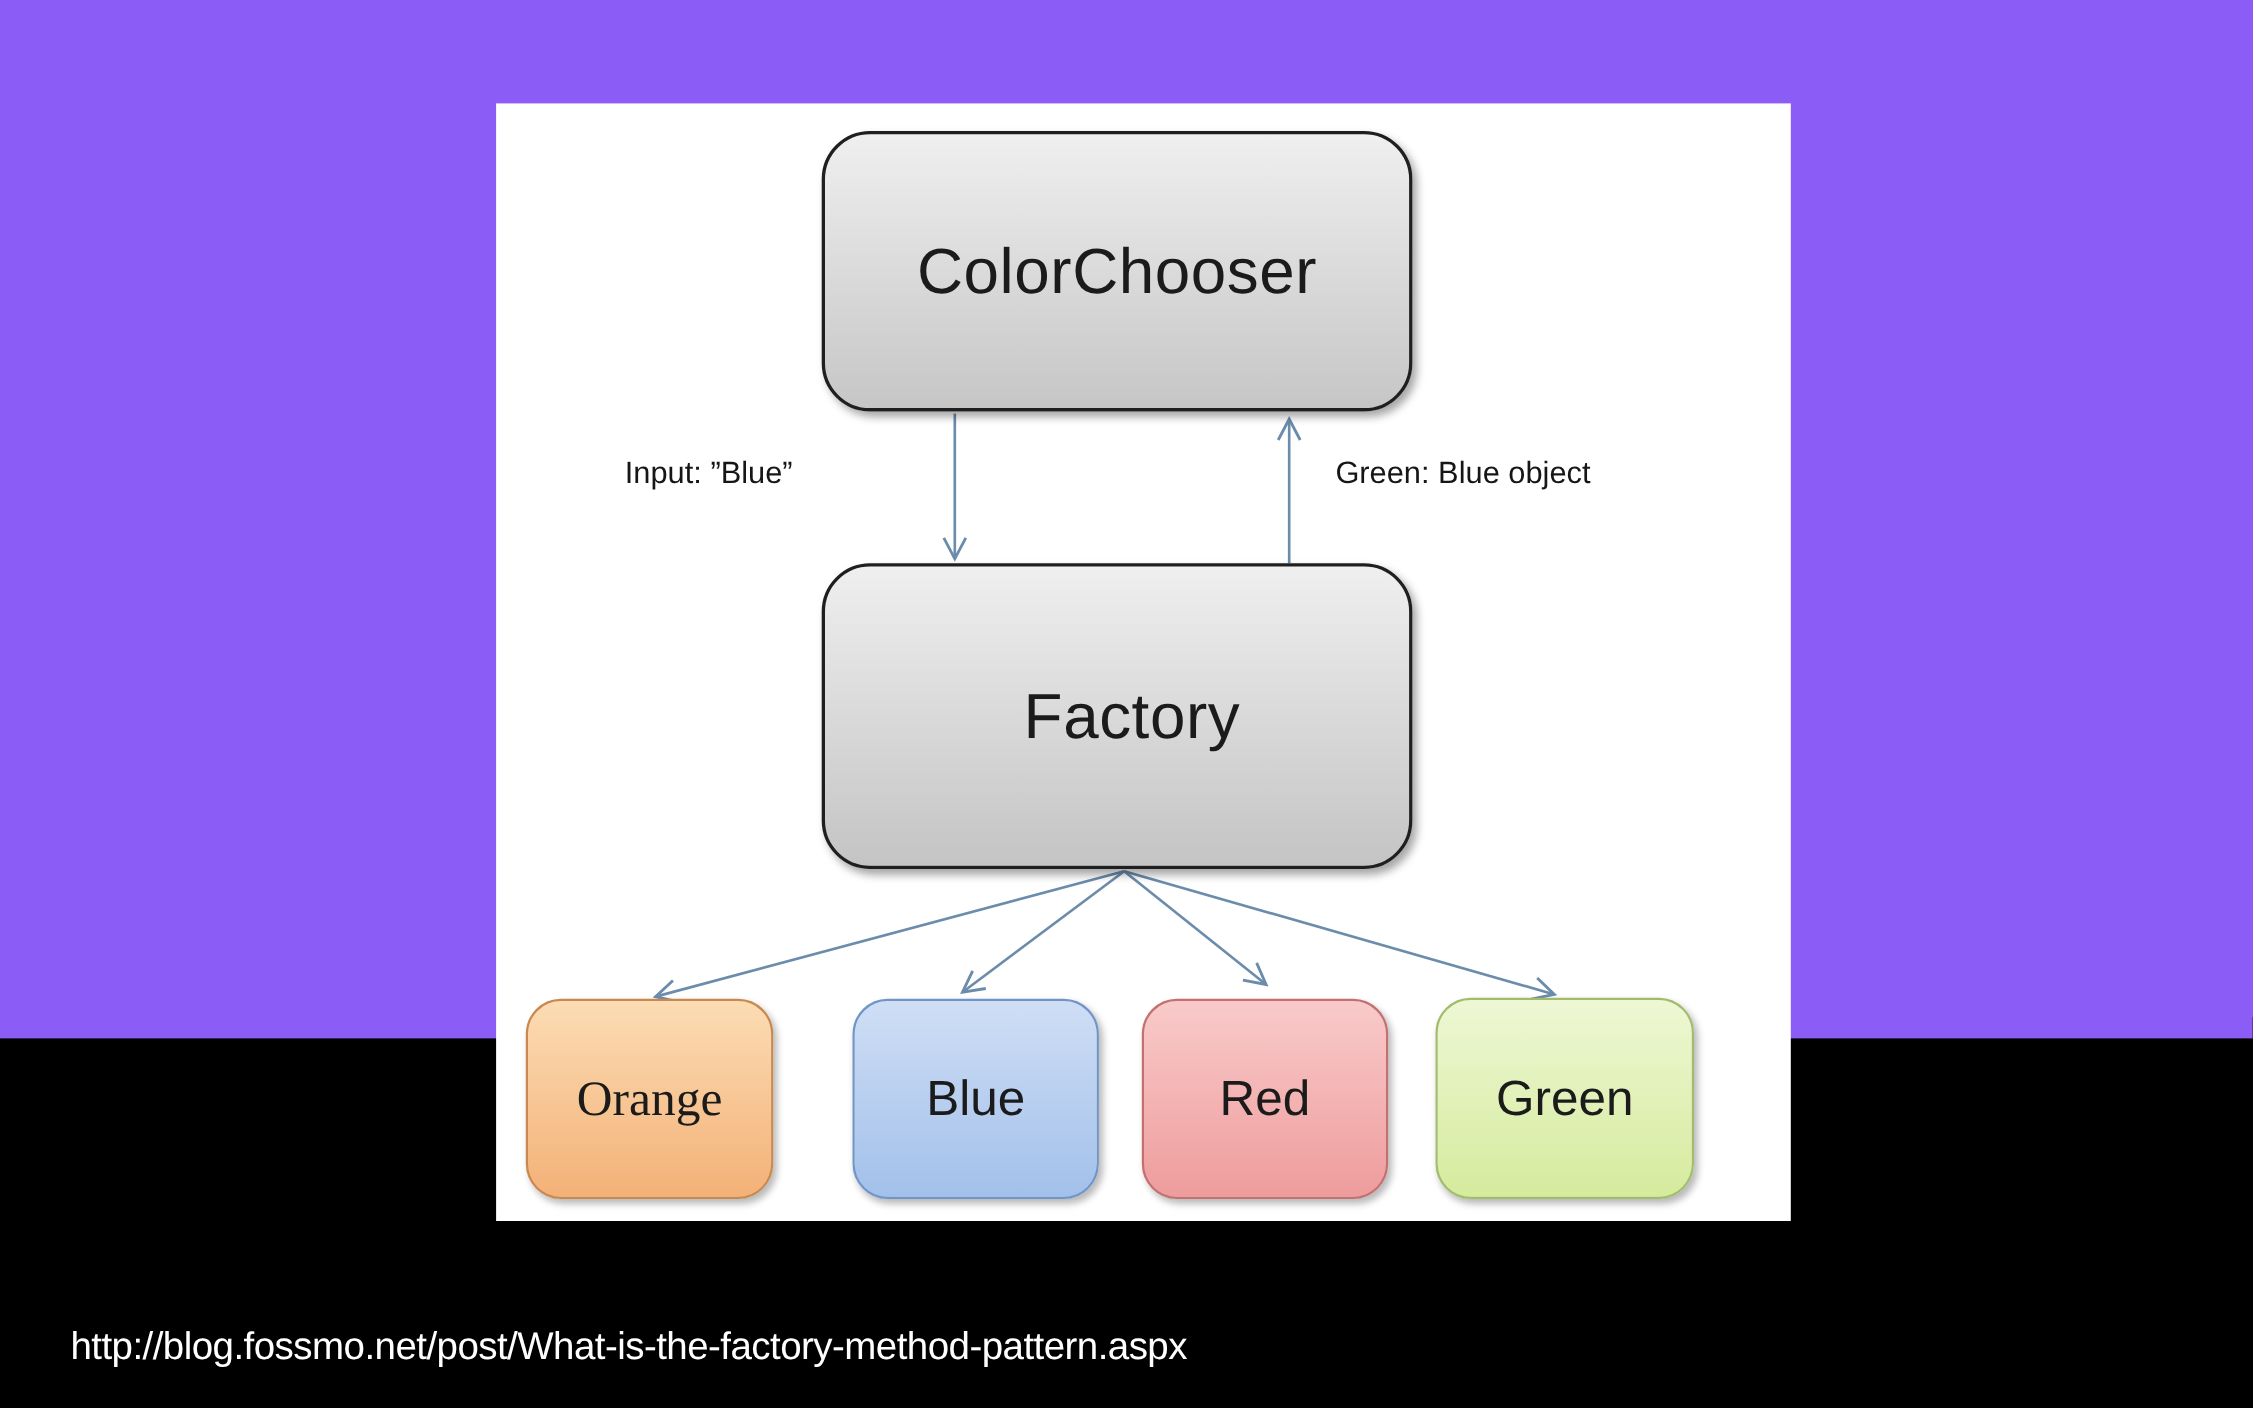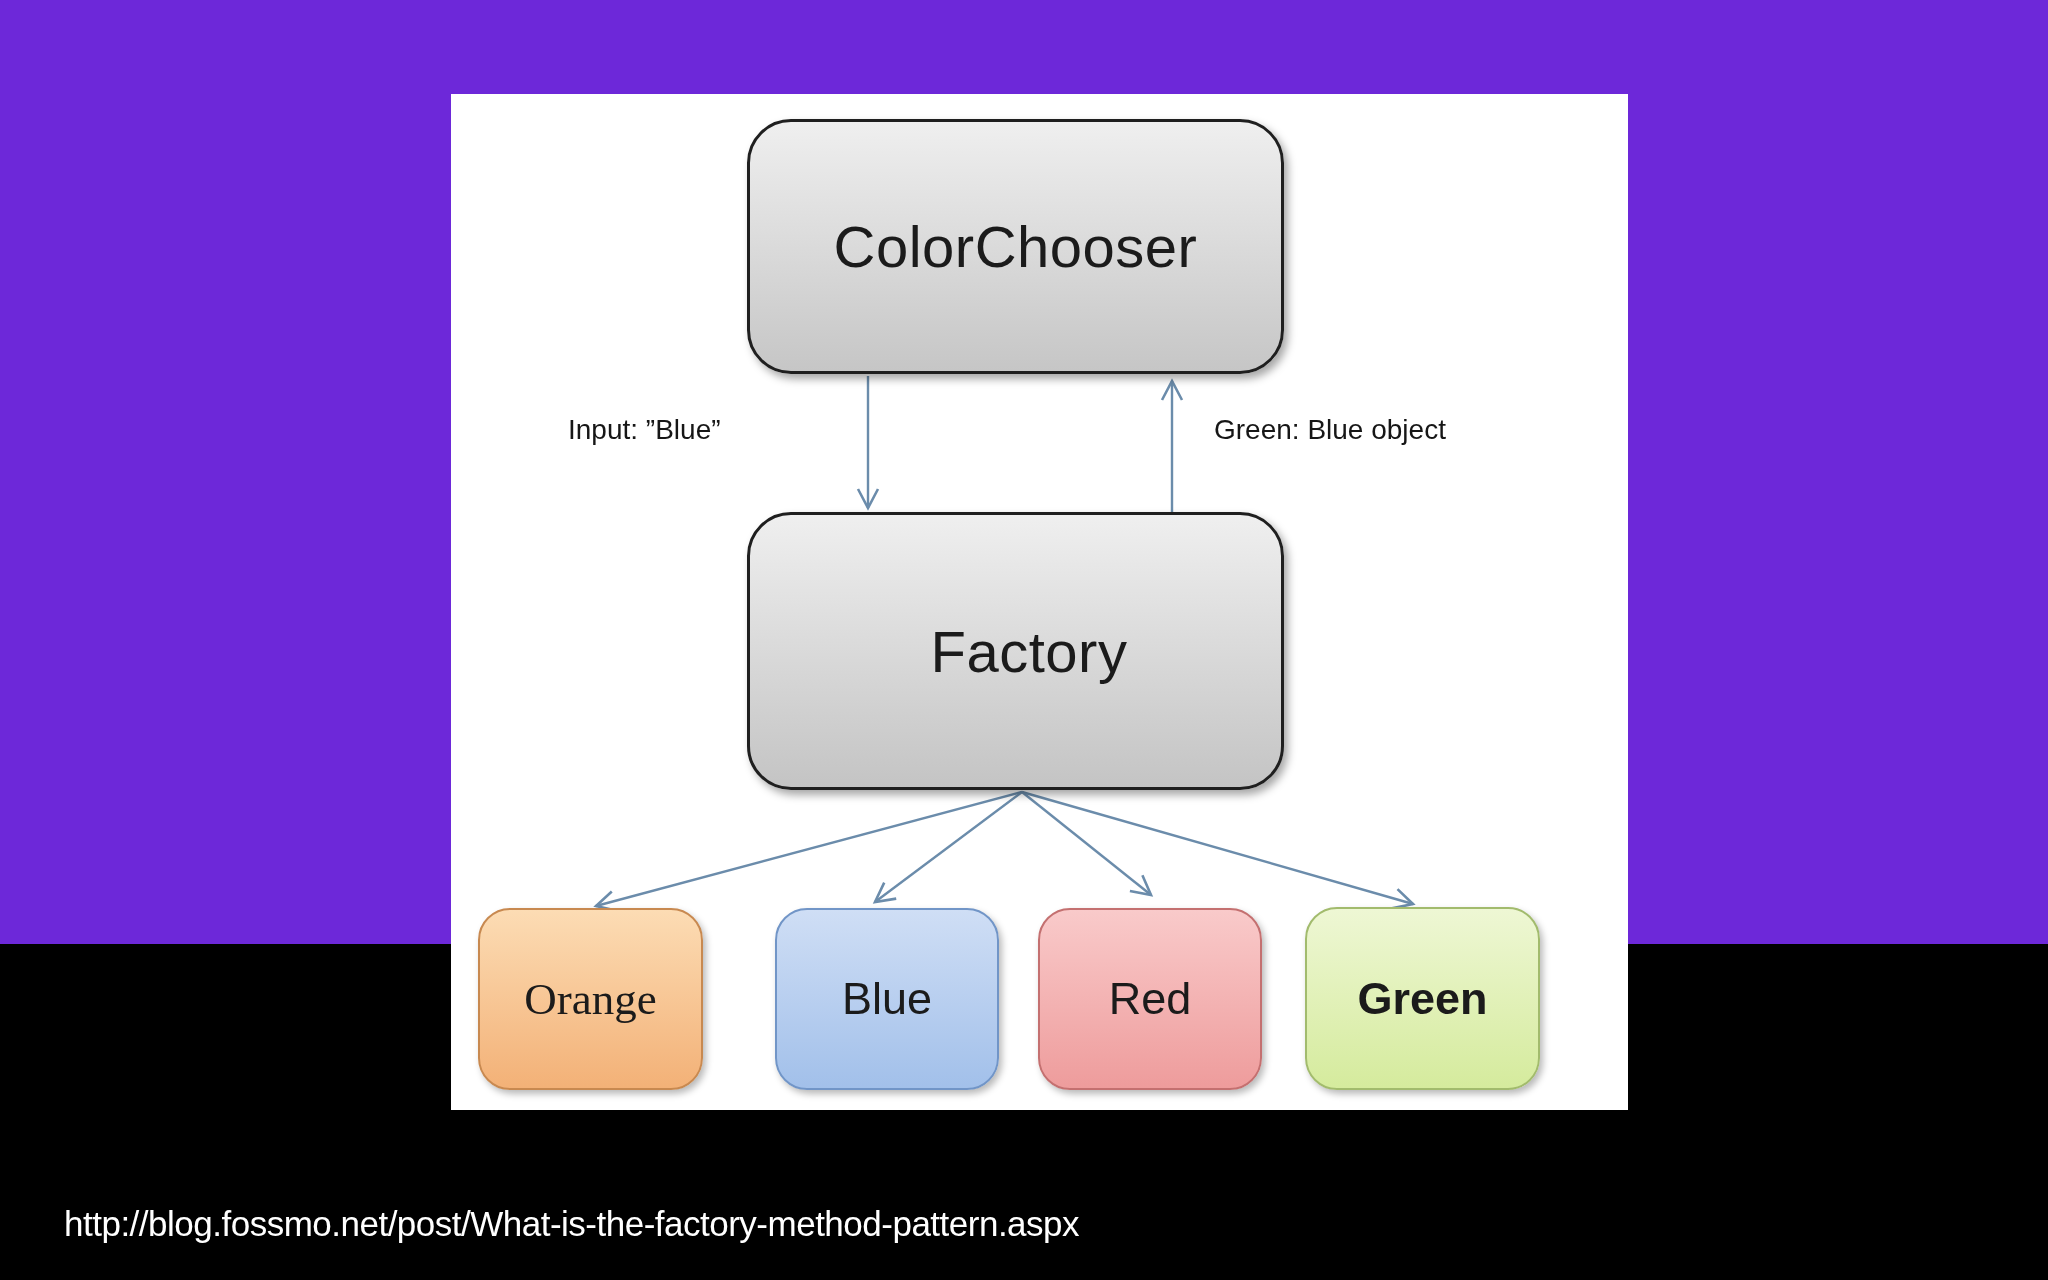--- a/index.html
+++ b/index.html
@@ -2,21 +2,21 @@
 <html style="--arrow: #6b8cab;"><head>
 <meta charset="utf-8">
 <style>
   * { margin: 0; padding: 0; box-sizing: border-box; }
   html, body {
     width: 2048px; height: 1280px;
     background: #000000;
     overflow: hidden;
     font-family: "Liberation Sans", sans-serif;
   }
-  .stage { position: relative; width: 2048px; height: 944px; background: #6d28d9; }
+  .stage { position: relative; width: 2048px; height: 944px; background: #8b5cf6; }
 
   .panel {
     position: absolute; left: 451px; top: 94px;
     width: 1177px; height: 1016px;
     background: #ffffff;
   }
 
   .edges-svg { position: absolute; left: 0; top: 0; width: 1177px; height: 1016px; }
   .edge-line { fill: none; stroke: var(--arrow, #6b8cab); stroke-width: 2.4px; }
   .arrowhead-path { fill: none; stroke: var(--arrow, #6b8cab); stroke-width: 2.6px; }
@@ -107,21 +107,21 @@
     </div>
 
     <div class="node node-small" id="node-blue" style="background: linear-gradient(rgb(207, 222, 245) 0%, rgb(162, 192, 234) 100%); border-color: rgb(113, 149, 199);">
       <span>Blue</span>
     </div>
 
     <div class="node node-small" id="node-red" style="background: linear-gradient(rgb(249, 202, 202) 0%, rgb(238, 156, 156) 100%); border-color: rgb(196, 112, 112);">
       <span>Red</span>
     </div>
 
-    <div class="node node-small" id="node-green" style="background: linear-gradient(rgb(238, 247, 212) 0%, rgb(213, 235, 157) 100%); border-color: rgb(162, 187, 109); font-weight: bold;">
+    <div class="node node-small" id="node-green" style="background: linear-gradient(rgb(238, 247, 212) 0%, rgb(213, 235, 157) 100%); border-color: rgb(162, 187, 109);">
       <span>Green</span>
     </div>
 
     <div class="edge-label" id="label-input">Input: ”Blue”</div>
 
     <div class="edge-label" id="label-output">Green: Blue object</div>
 
   </div>
 
   <div class="caption">http://blog.fossmo.net/post/What-is-the-factory-method-pattern.aspx</div>

